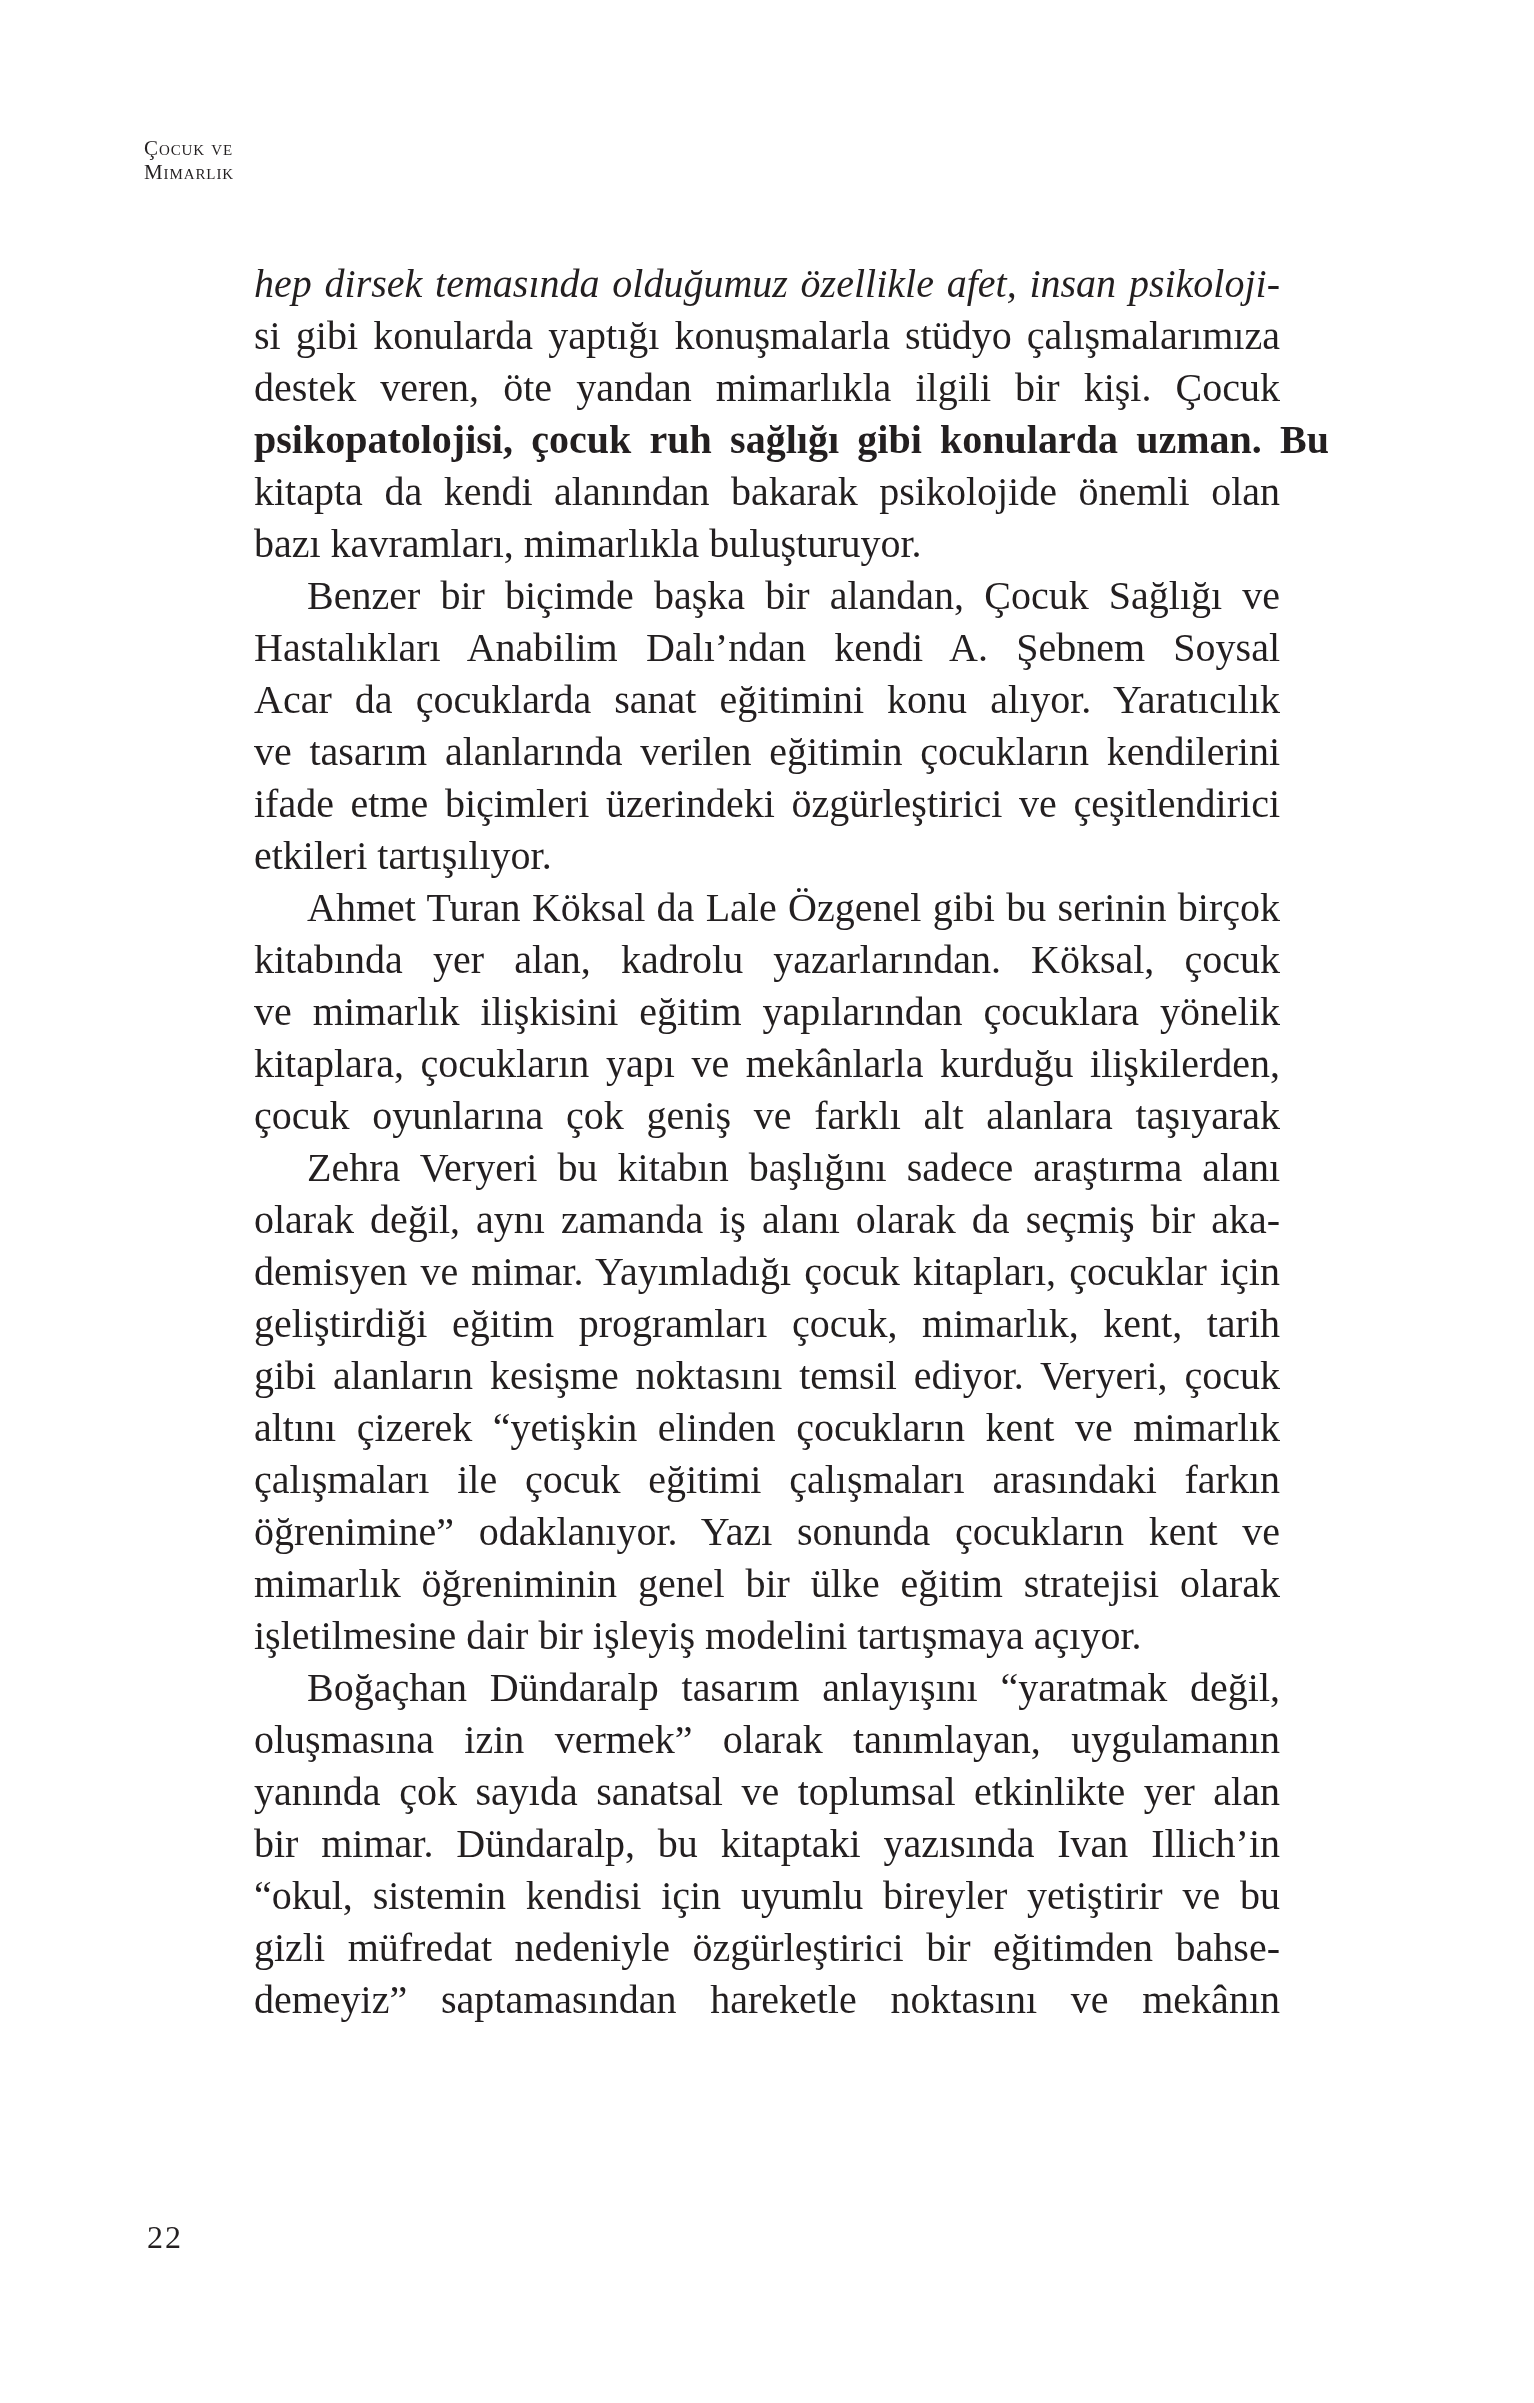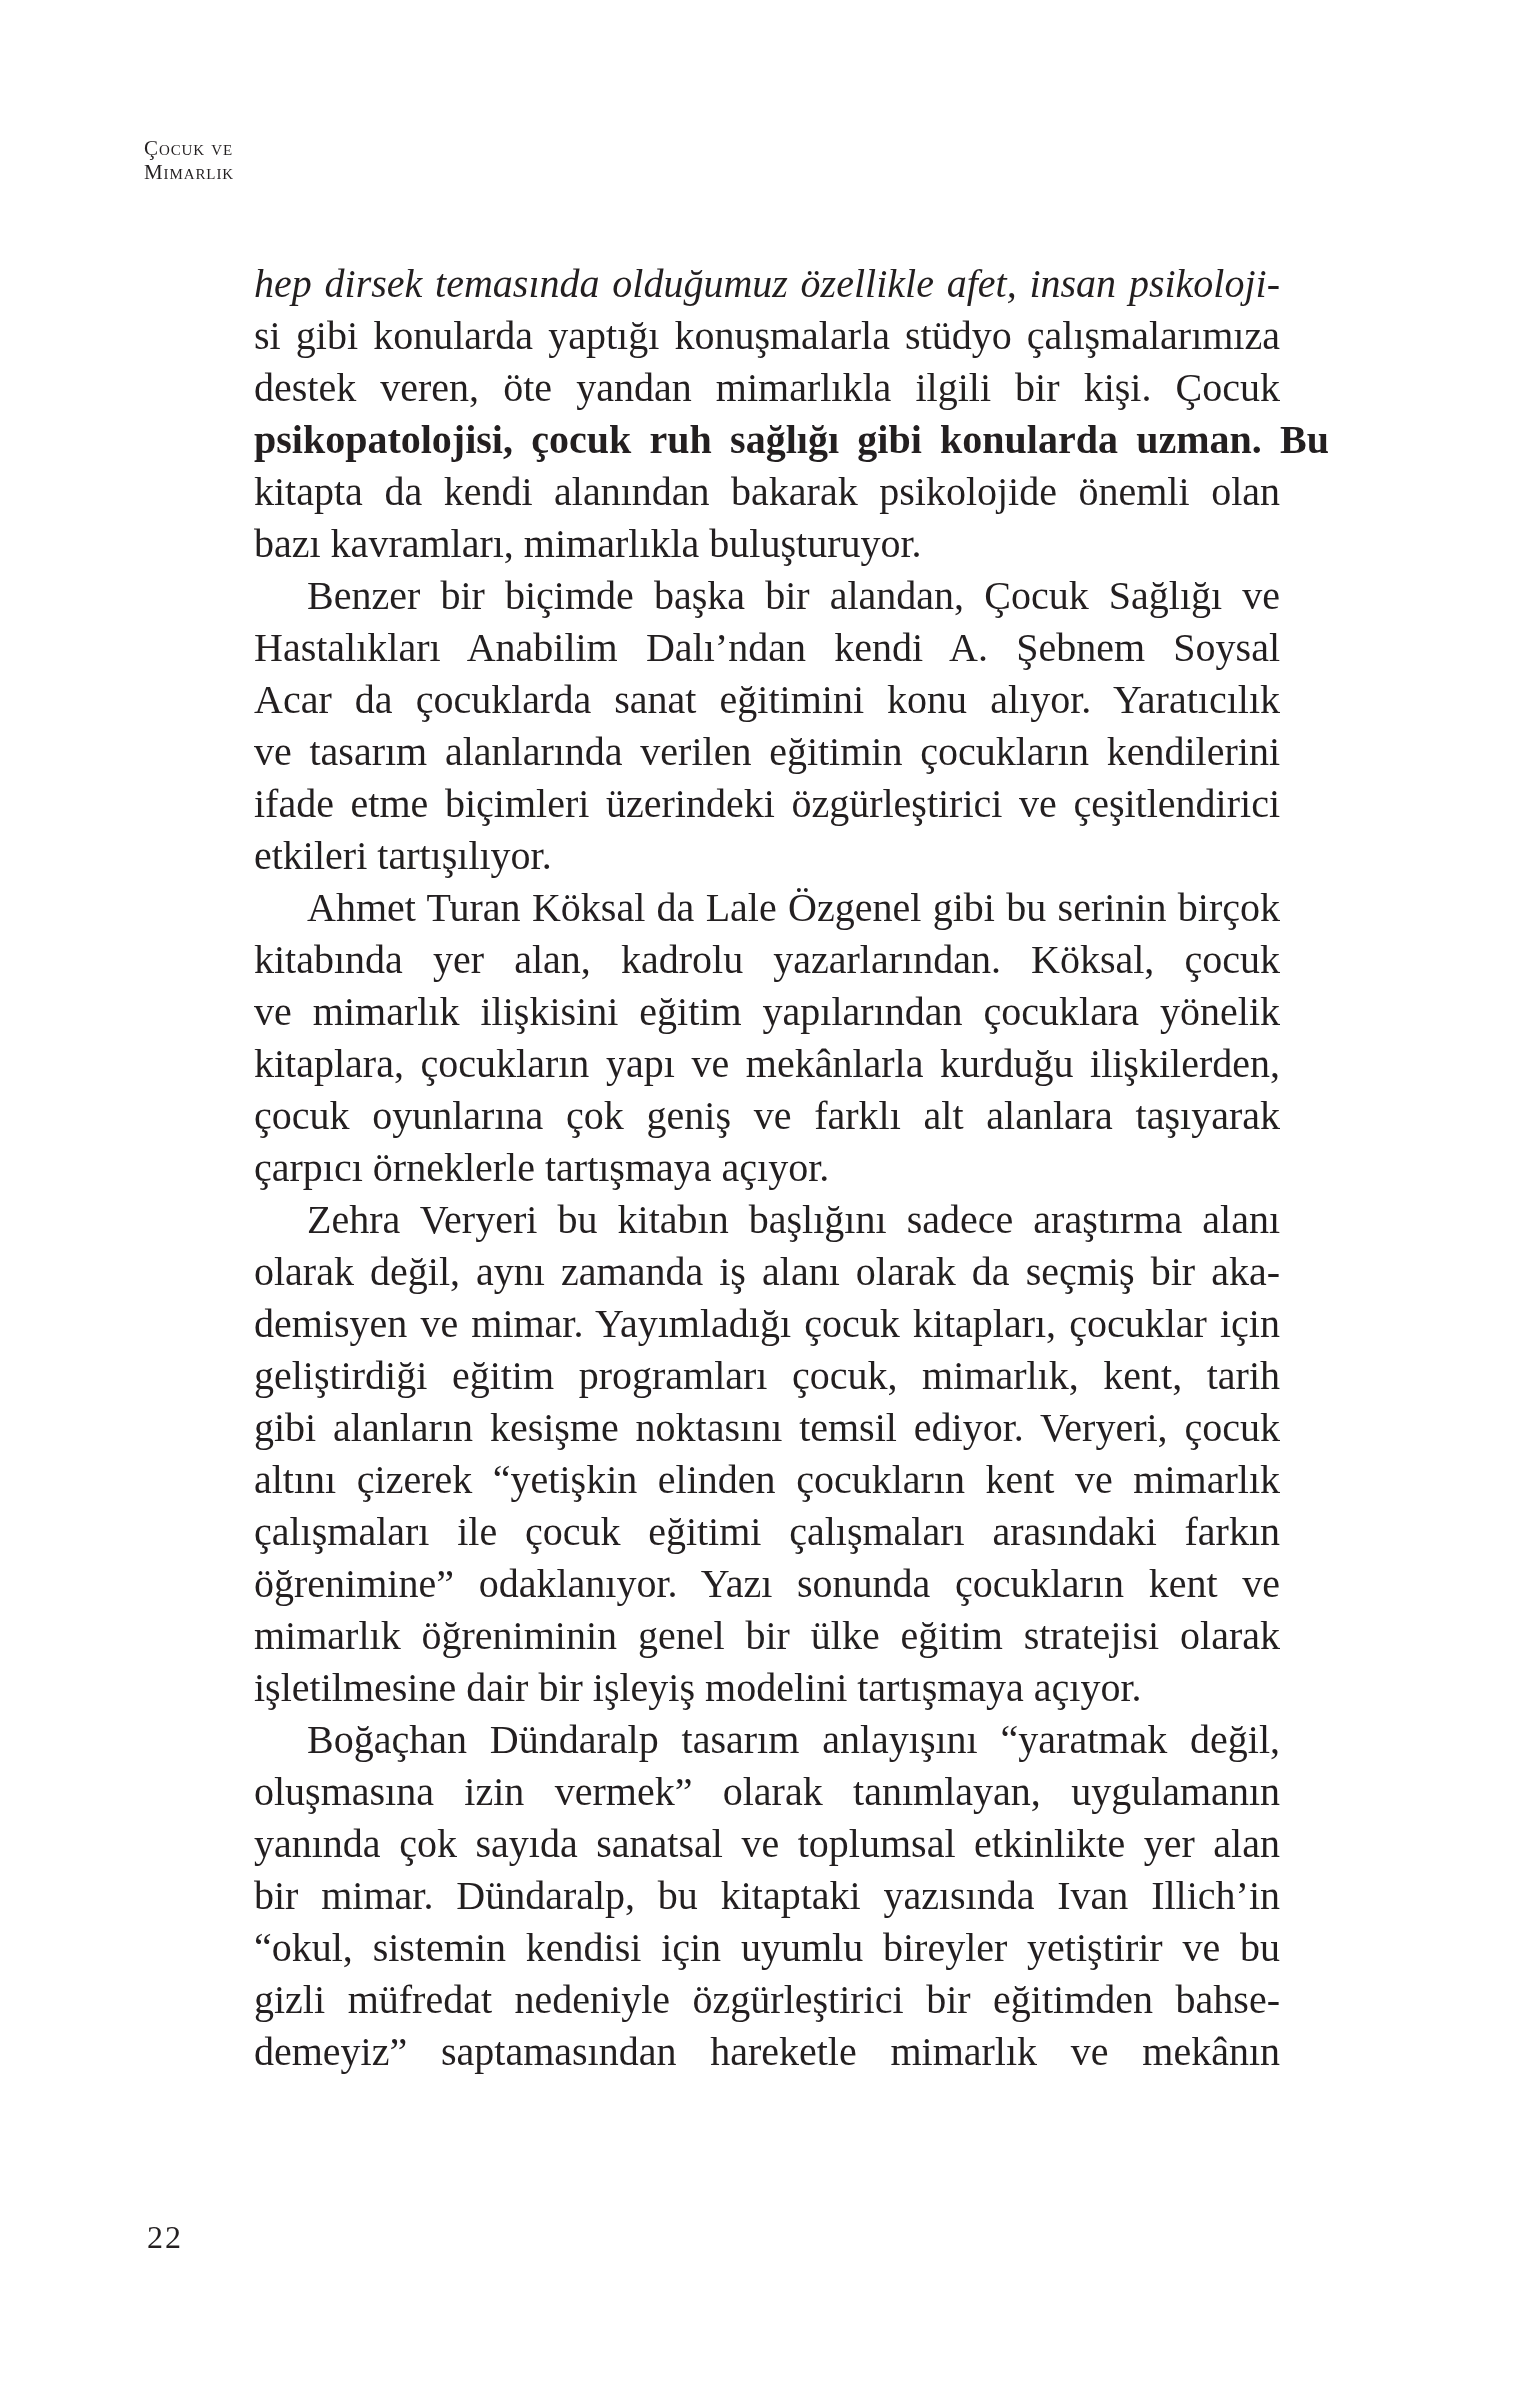--- a/index.html
+++ b/index.html
@@ -39,39 +39,38 @@
       <span class="line" style="display: block; text-align: left; word-spacing: 5.8px;">ve tasarım alanlarında verilen eğitimin çocukların kendilerini</span>
       <span class="line" style="display: block; text-align: left; word-spacing: 4.7px;">ifade etme biçimleri üzerindeki özgürleştirici ve çeşitlendirici</span>
       <span class="line last">etkileri tartışılıyor.</span>
     </div>
     <div>
       <span class="line indent" style="display: block; text-align: center; word-spacing: 0.1px;">Ahmet Turan Köksal da Lale Özgenel gibi bu serinin birçok</span>
       <span class="line" style="display: block; text-align: left; word-spacing: 18.4px;">kitabında yer alan, kadrolu yazarlarından. Köksal, çocuk</span>
       <span class="line" style="display: block; text-align: left; word-spacing: 9px;">ve mimarlık ilişkisini eğitim yapılarından çocuklara yönelik</span>
       <span class="line" style="display: block; text-align: left; word-spacing: 4.7px;">kitaplara, çocukların yapı ve mekânlarla kurduğu ilişkilerden,</span>
       <span class="line" style="display: block; text-align: left; word-spacing: 11.4px;">çocuk oyunlarına çok geniş ve farklı alt alanlara taşıyarak</span>
-      <span class="line last">çarpıcı örneklerle tartışmaya açıyor.</span>
     </div>
     <div>
       <span class="line indent" style="display: block; text-align: left; word-spacing: 8.6px;">Zehra Veryeri bu kitabın başlığını sadece araştırma alanı</span>
       <span class="line" style="display: block; text-align: left; word-spacing: 4.9px;">olarak değil, aynı zamanda iş alanı olarak da seçmiş bir aka-</span>
       <span class="line" style="display: block; text-align: left; word-spacing: 1.3px;">demisyen ve mimar. Yayımladığı çocuk kitapları, çocuklar için</span>
       <span class="line" style="display: block; text-align: center; word-spacing: 12.7px;">geliştirdiği eğitim programları çocuk, mimarlık, kent, tarih</span>
       <span class="line" style="display: block; text-align: left; word-spacing: 5.2px;">gibi alanların kesişme noktasını temsil ediyor. Veryeri, çocuk</span>
       <span class="line" style="display: block; text-align: left; word-spacing: 9px;">altını çizerek “yetişkin elinden çocukların kent ve mimarlık</span>
       <span class="line" style="display: block; text-align: left; word-spacing: 16px;">çalışmaları ile çocuk eğitimi çalışmaları arasındaki farkın</span>
       <span class="line" style="display: block; text-align: left; word-spacing: 13px;">öğrenimine” odaklanıyor. Yazı sonunda çocukların kent ve</span>
       <span class="line" style="display: block; text-align: left; word-spacing: 9.3px;">mimarlık öğreniminin genel bir ülke eğitim stratejisi olarak</span>
       <span class="line last">işletilmesine dair bir işleyiş modelini tartışmaya açıyor.</span>
     </div>
     <div>
       <span class="line indent" style="display: block; text-align: left; word-spacing: 10.7px;">Boğaçhan Dündaralp tasarım anlayışını “yaratmak değil,</span>
       <span class="line" style="display: block; text-align: left; word-spacing: 18px;">oluşmasına izin vermek” olarak tanımlayan, uygulamanın</span>
       <span class="line" style="display: block; text-align: left; word-spacing: 7.2px;">yanında çok sayıda sanatsal ve toplumsal etkinlikte yer alan</span>
       <span class="line" style="display: block; text-align: left; word-spacing: 11px;">bir mimar. Dündaralp, bu kitaptaki yazısında Ivan Illich’in</span>
       <span class="line" style="display: block; text-align: left; word-spacing: 8.4px;">“okul, sistemin kendisi için uyumlu bireyler yetiştirir ve bu</span>
       <span class="line" style="display: block; text-align: left; word-spacing: 10.7px;">gizli müfredat nedeniyle özgürleştirici bir eğitimden bahse-</span>
-      <span class="line" style="display: block; text-align: left; word-spacing: 21.7px;">demeyiz” saptamasından hareketle mimarlık ve mekânın</span>
+      <span class="line" style="display: block; text-align: left; word-spacing: 21.7px;">demeyiz” saptamasından hareketle noktasını ve mekânın</span>
     </div>
   </div>
 
 <div class="page-number">22</div>
 
 
 </body></html>

